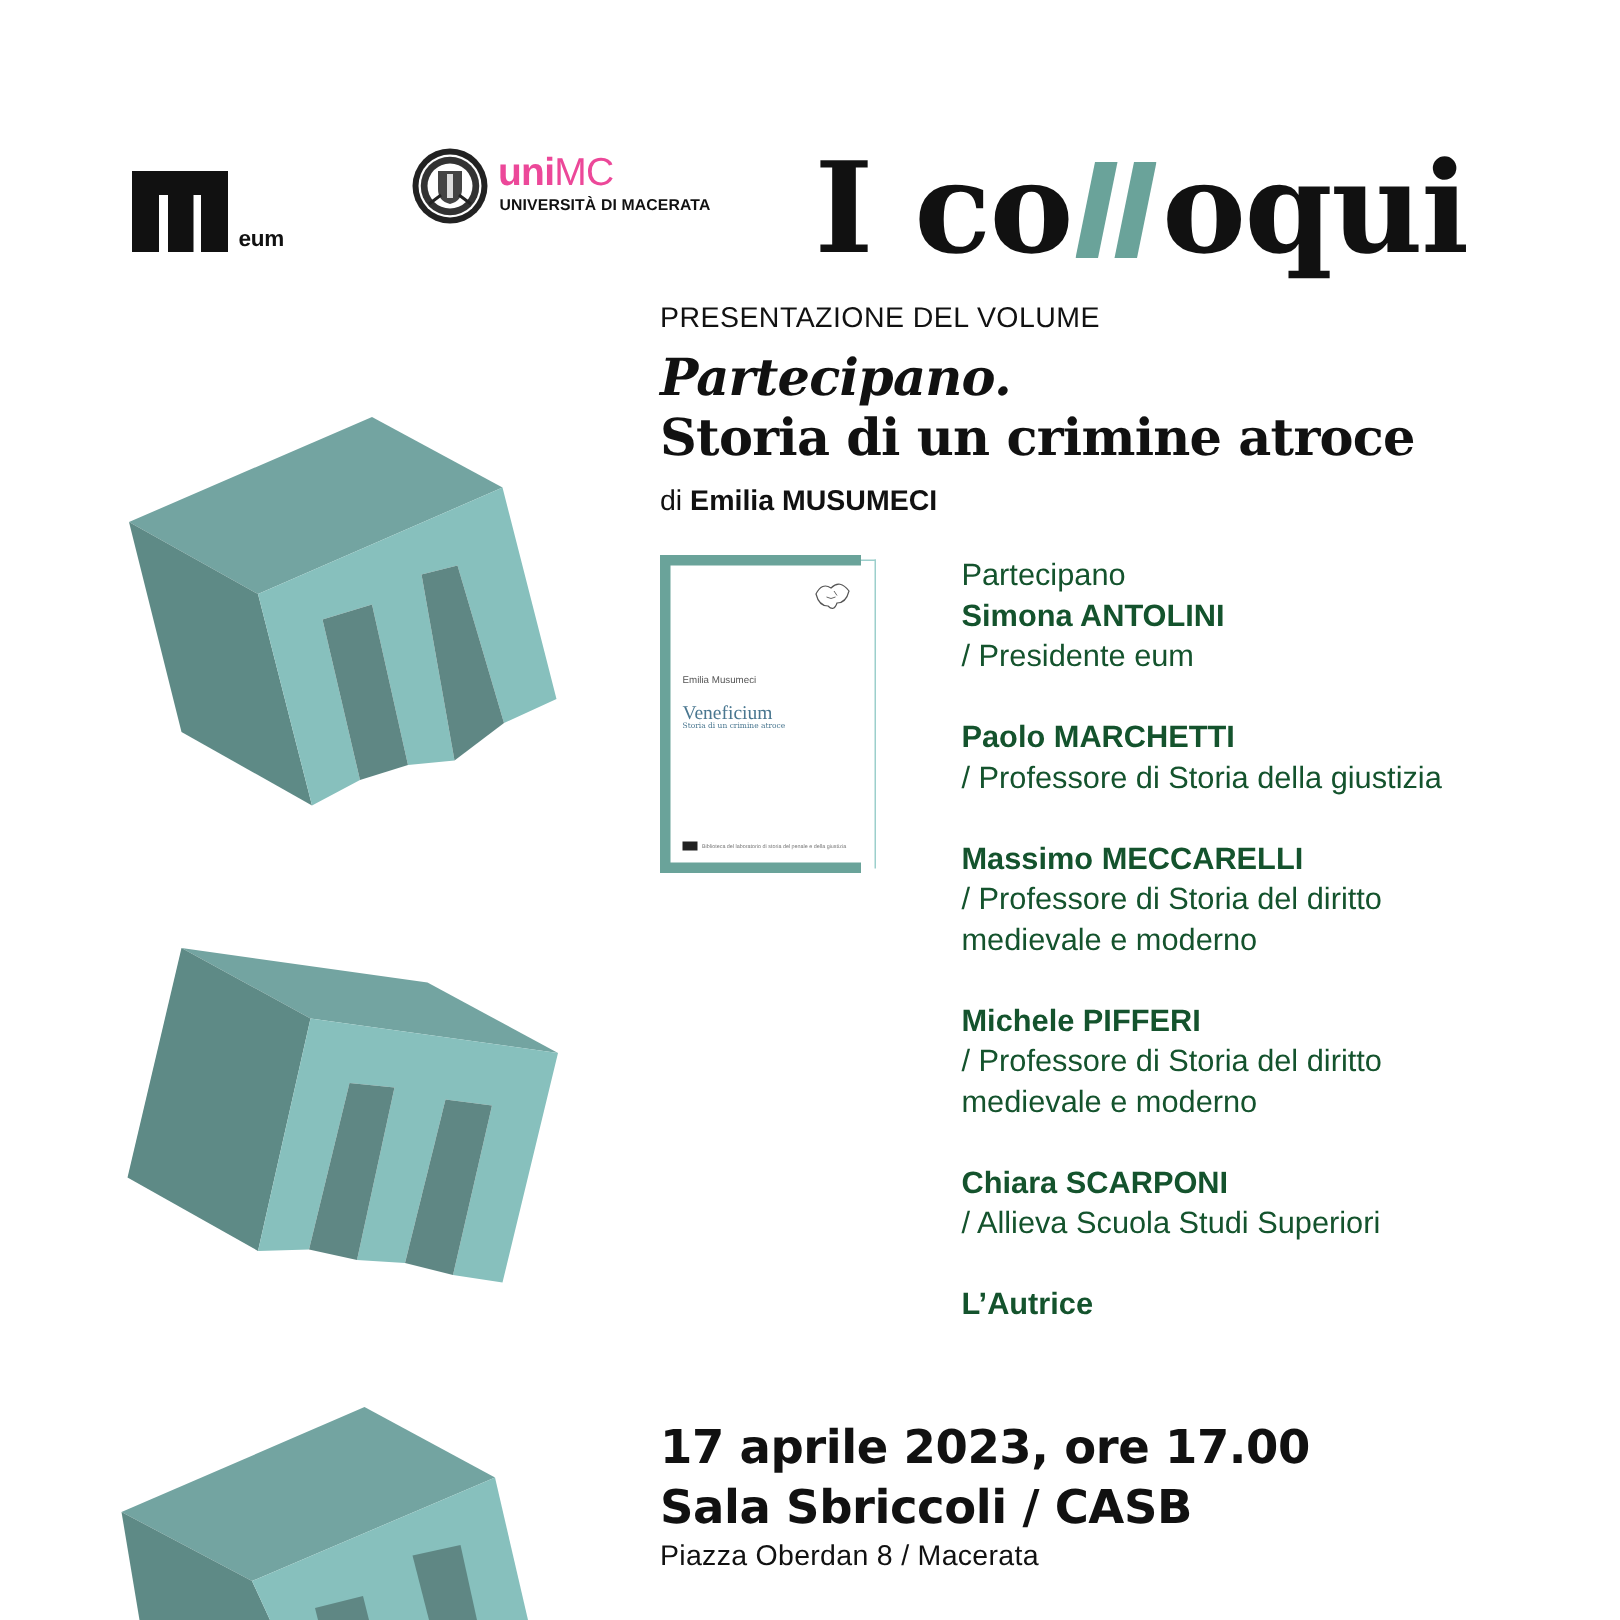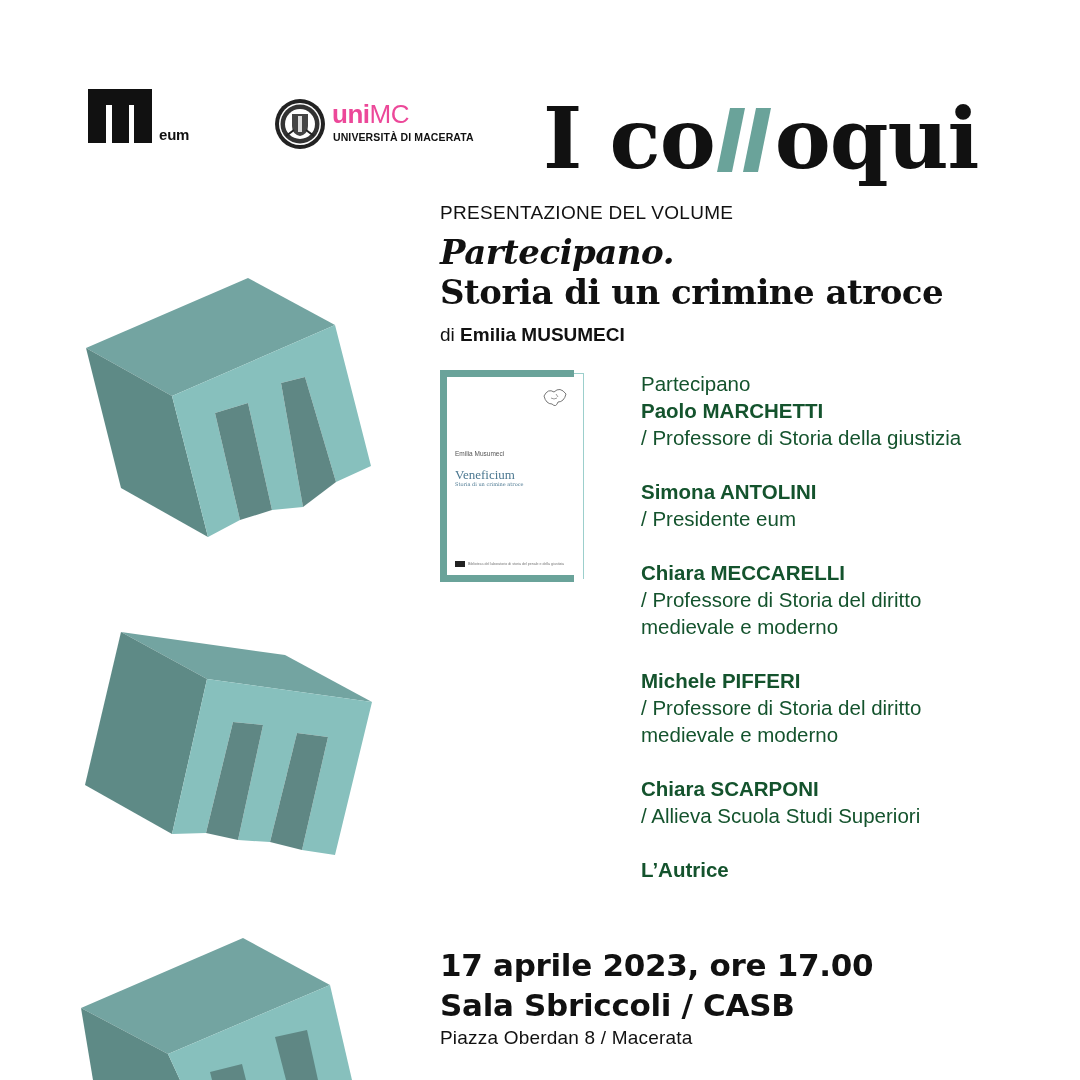--- a/index.html
+++ b/index.html
@@ -1,21 +1,21 @@
 <!DOCTYPE html>
 <html><head>
 <meta charset="utf-8">
 <style>
   html, body { margin:0; padding:0; background:#ffffff; }
   body { width:1080px; height:1080px; position:relative; overflow:hidden;
          font-family:"Liberation Sans", sans-serif; color:#111; }
   .abs { position:absolute; }
 
   
-  .eum-logo { left:88px; top:89px; width:112px; height:56px; }
+  .eum-logo { left:88px; top:114px; width:112px; height:56px; }
   .eum-logo .mark { position:absolute; left:0; top:0; width:64px; height:54px; }
   .eum-logo .word { position:absolute; left:71px; top:37px; font-size:15px; font-weight:bold; letter-spacing:-0.2px; color:#111; }
 
   .unimc-logo { left:274px; top:98px; width:200px; height:52px; }
   .unimc-logo .seal { position:absolute; left:0; top:0; width:52px; height:52px; }
   .unimc-logo .big { position:absolute; left:58px; top:-4px; font-size:26px; line-height:40px; color:#ec4899; letter-spacing:-0.5px; }
   .unimc-logo .big b { font-weight:900; }
   .unimc-logo .big span { font-weight:normal; }
   .unimc-logo .small { position:absolute; left:59px; top:33px; font-size:10.5px; font-weight:bold; color:#111; letter-spacing:0.1px; }
 
@@ -114,29 +114,29 @@
   <div class="c-author">Emilia Musumeci</div>
   <div class="c-title">Veneficium</div>
   <div class="c-sub">Storia di un crimine atroce</div>
   <div class="c-mark"></div>
   <div class="c-series" style="left:28px">Biblioteca del laboratorio di storia del penale e della giustizia</div>
 </div>
 
 <div class="abs participants">
   <span class="label">Partecipano</span>
   <div class="p">
+    <span class="name">Simona ANTOLINI</span>
+    <span class="role">/ Presidente eum</span>
+  </div>
+  <div class="p">
     <span class="name">Paolo MARCHETTI</span>
     <span class="role">/ Professore di Storia della giustizia</span>
   </div>
   <div class="p">
-    <span class="name">Simona ANTOLINI</span>
-    <span class="role">/ Presidente eum</span>
-  </div>
-  <div class="p">
-    <span class="name">Chiara MECCARELLI</span>
+    <span class="name">Massimo MECCARELLI</span>
     <span class="role">/ Professore di Storia del diritto</span>
     <span class="role">medievale e moderno</span>
   </div>
   <div class="p">
     <span class="name">Michele PIFFERI</span>
     <span class="role">/ Professore di Storia del diritto</span>
     <span class="role">medievale e moderno</span>
   </div>
   <div class="p">
     <span class="name">Chiara SCARPONI</span>

